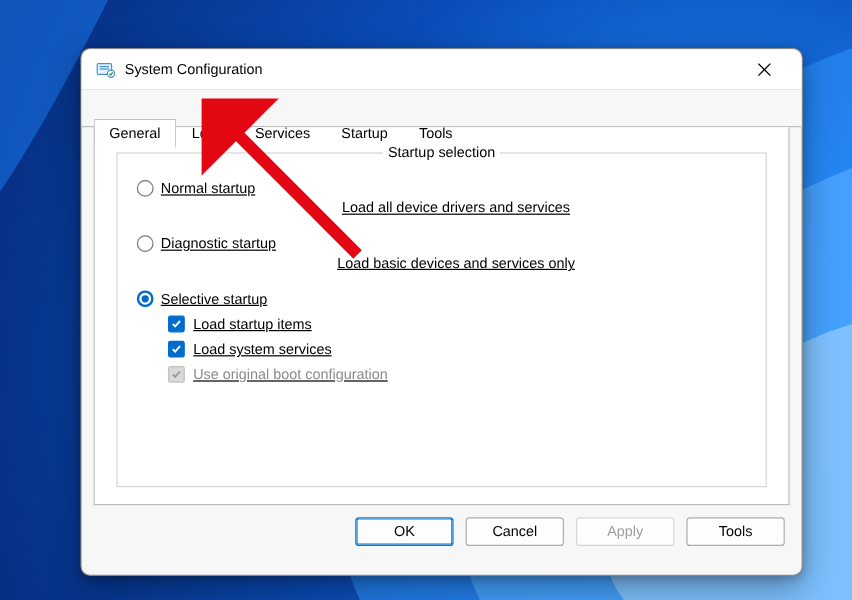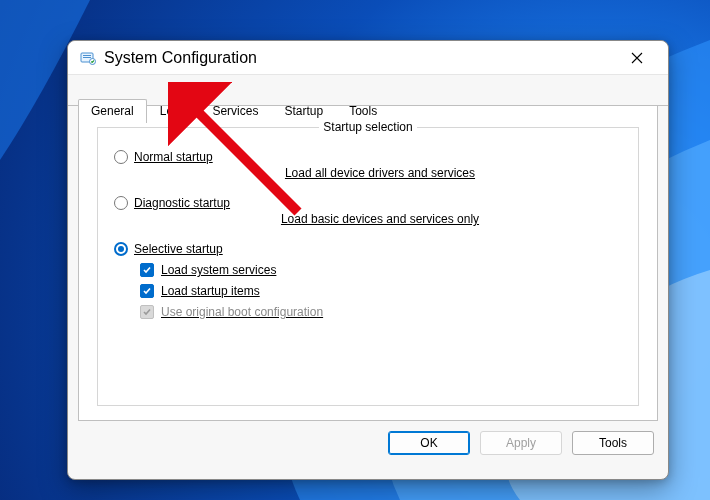--- a/index.html
+++ b/index.html
@@ -49,21 +49,21 @@
     }
     .titlebar .app-icon {
       width: 16px;
       height: 16px;
       margin-right: 8px;
       display: inline-flex;
       align-items: center;
       justify-content: center;
     }
     .titlebar .title {
-      font-size: 16px;
+      font-size: 12px;
       color: #000;
       flex: 1;
     }
     .close-btn {
       width: 42px;
       height: 28px;
       display: flex;
       align-items: center;
       justify-content: center;
       border-radius: 4px;
@@ -278,45 +278,46 @@
           <span class="radio selected"></span>
           <span>Selective startup</span>
         </div>
         <div class="sub-checks">
           <div class="chk-row">
             <span class="chk checked">
               <svg width="10" height="10" viewBox="0 0 10 10">
                   <path d="M2 5 l2 2 l4 -4.5" stroke="#fff" stroke-width="1.6" fill="none"></path>
                 </svg>
             </span>
-            <span>Load system services</span>
+            <span>Load startup items</span>
           </div>
           <div class="chk-row">
             <span class="chk checked">
               <svg width="10" height="10" viewBox="0 0 10 10">
                   <path d="M2 5 l2 2 l4 -4.5" stroke="#fff" stroke-width="1.6" fill="none"></path>
                 </svg>
             </span>
-            <span>Load startup items</span>
+            <span>Load system services</span>
           </div>
           <div class="chk-row">
             <span class="chk disabled">
               <svg width="10" height="10" viewBox="0 0 10 10">
                   <path d="M2 5 l2 2 l4 -4.5" stroke="#9a9a9a" stroke-width="1.6" fill="none"></path>
                 </svg>
             </span>
             <span class="lbl-disabled">Use original boot configuration</span>
           </div>
         </div>
       </div>
     </fieldset>
   </div>
 
   <div class="button-row">
     <div class="btn default">OK</div>
+    <div class="btn">Cancel</div>
     <div class="btn disabled">Apply</div>
     <div class="btn">Tools</div>
   </div>
 </div>
 
 <svg class="arrow" width="160" height="150">
   <defs>
     <marker id="ah" markerWidth="12" markerHeight="12" refX="2" refY="5" orient="auto">
       <path d="M0 0 L10 5 L0 10 Z" fill="#e30613"></path>
     </marker>

